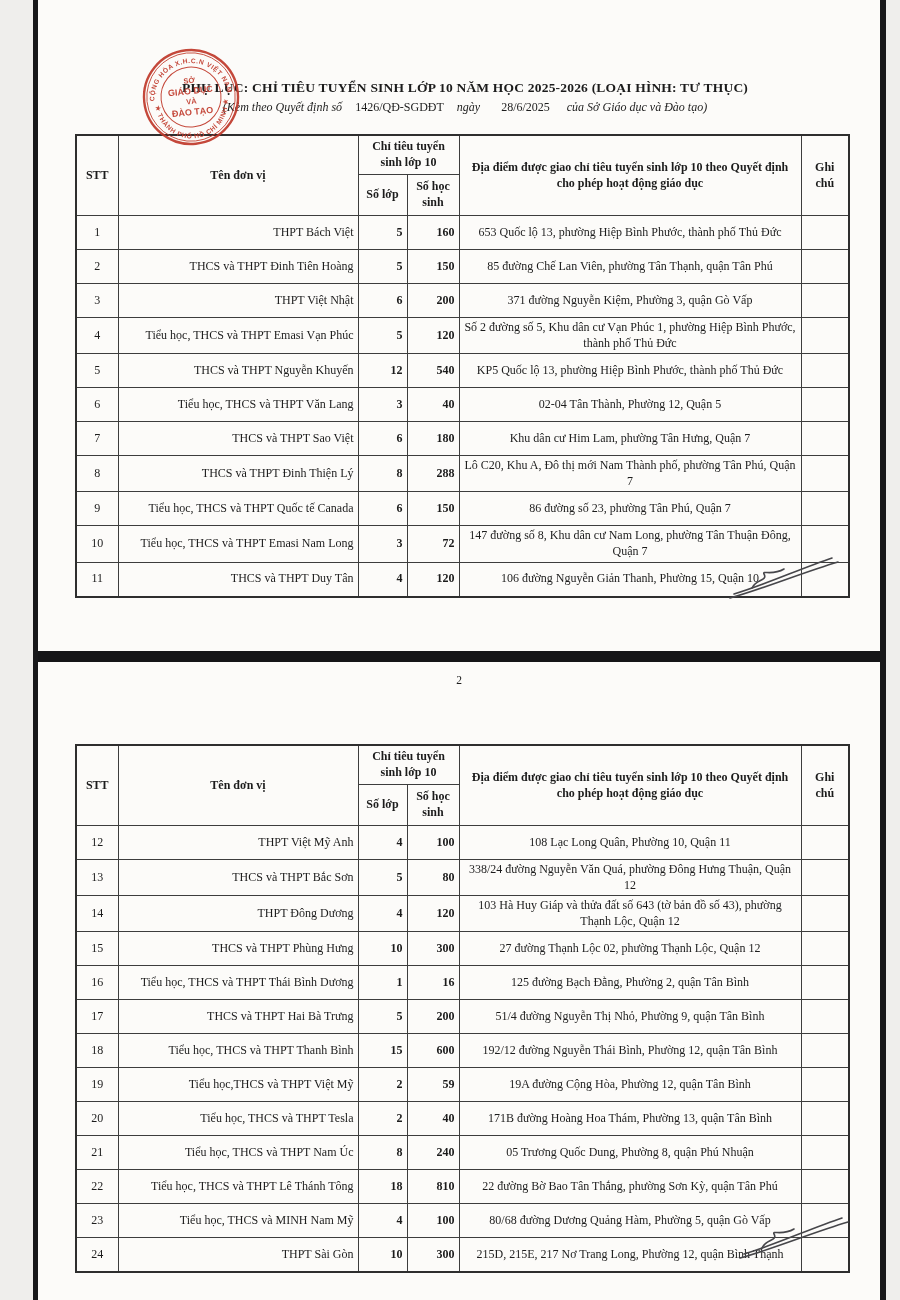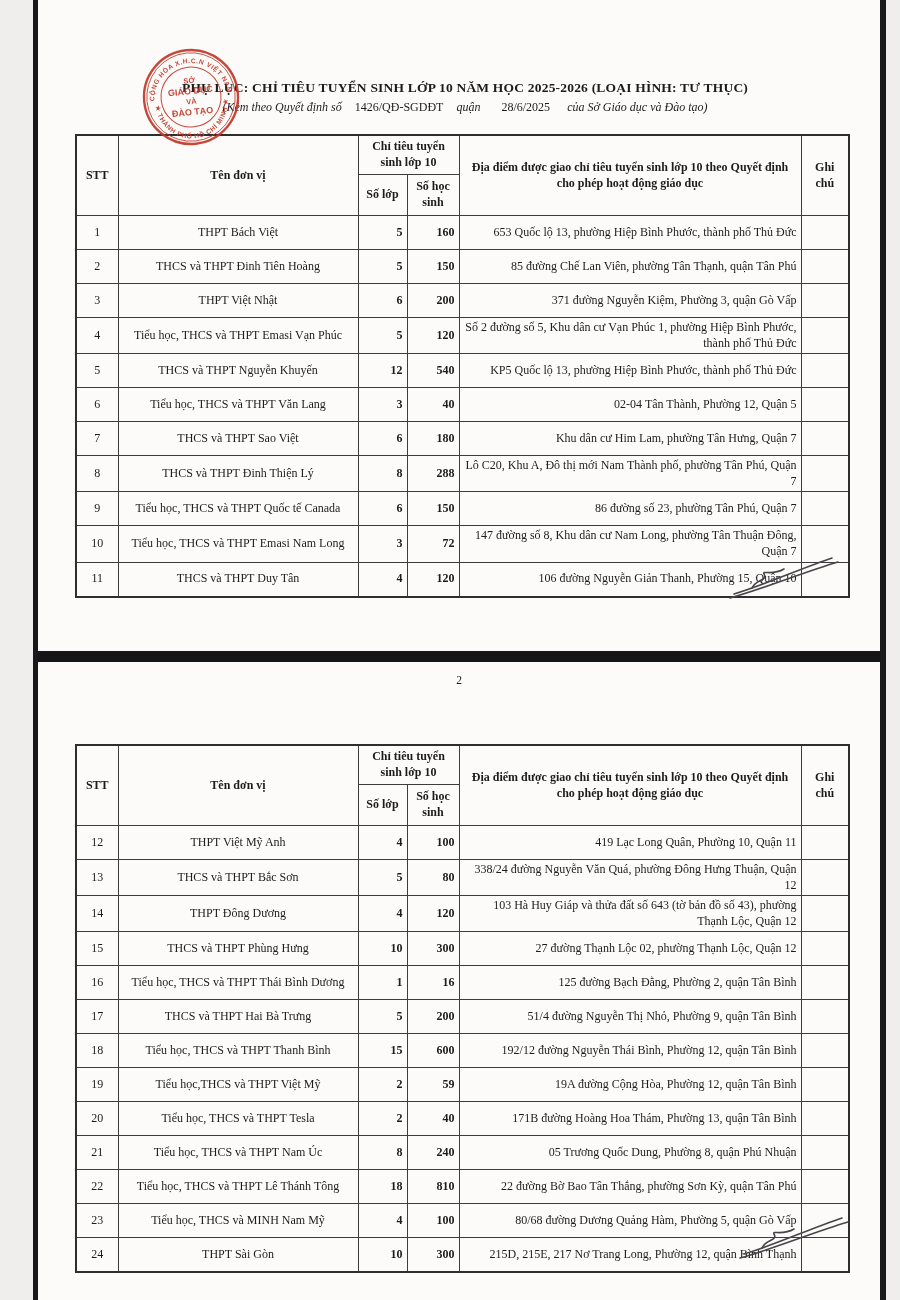--- a/index.html
+++ b/index.html
@@ -34,23 +34,23 @@
   }
   .table-p1{top:134px;}
   .table-p2{top:744px;}
   table.data-table{border:2px solid #2e2e2e;}
   .data-table th,.data-table td{border:1px solid #3d3d3d;overflow:hidden;}
   .data-table th{font-weight:bold;font-size:12px;padding:2px 3px;line-height:1.3;}
   .data-table thead tr.group-row th{height:34px;}
   .data-table thead tr.sub-row th{height:36px;}
   .data-table td{font-size:12px;padding:2px 4px;line-height:1.3;height:29px;vertical-align:middle;}
   .col-stt{text-align:center;}
-  .col-name{text-align:center;}
+  .col-name{text-align:right;}
   .col-classes,.col-students{text-align:right;font-weight:bold;padding-right:3px;}
-  .col-address{text-align:right;padding-left:3px;}
+  .col-address{text-align:center;padding-left:3px;}
 
   .page-number{position:absolute;left:38px;width:842px;top:674px;text-align:center;font-size:11.5px;}
 
   .signature{position:absolute;width:118px;height:50px;z-index:3;}
   .sig-1{left:728px;top:550px;}
   .sig-2{left:738px;top:1210px;}
   .signature path{stroke:#46464a;stroke-width:1.6;fill:none;stroke-linecap:round;}
 
   .stamp text{fill:#c0392b;font-family:"Liberation Sans", sans-serif;font-weight:bold;}
   .stamp .ring-text{font-size:6.6px;letter-spacing:.6px;}
@@ -85,21 +85,21 @@
     <text class="center-lg" x="50" y="47" text-anchor="middle">GIÁO DỤC</text>
     <text class="center-sm" x="50" y="57" text-anchor="middle">VÀ</text>
     <text class="center-lg" x="50" y="68" text-anchor="middle">ĐÀO TẠO</text>
   </svg>
 
   <div class="doc-header">
     <div class="doc-title">PHỤ LỤC: CHỈ TIÊU TUYỂN SINH LỚP 10 NĂM HỌC 2025-2026 (LOẠI HÌNH: TƯ THỤC)</div>
     <div class="doc-subtitle">
       <span>(Kèm theo Quyết định số</span>
       <span class="fill">1426/QĐ-SGDĐT</span>
-      <span>quận</span>
+      <span>ngày</span>
       <span class="fill2">28/6/2025</span>
       <span>của Sở Giáo dục và Đào tạo)</span>
     </div>
   </div>
 
   <table class="data-table table-p1">
     <colgroup>
       <col style="width:42px">
         <col style="width:240px">
         <col style="width:49px">
@@ -241,21 +241,21 @@
         <th>Số lớp</th>
         <th>Số học sinh</th>
       </tr>
     </thead>
     <tbody>
         <tr>
           <td class="col-stt">12</td>
           <td class="col-name">THPT Việt Mỹ Anh</td>
           <td class="col-classes">4</td>
           <td class="col-students">100</td>
-          <td class="col-address">419 Lạc Long Quân, Phường 10, Quận 11</td>
+          <td class="col-address">108 Lạc Long Quân, Phường 10, Quận 11</td>
           <td class="col-note"></td>
         </tr>
         <tr>
           <td class="col-stt">13</td>
           <td class="col-name">THCS và THPT Bắc Sơn</td>
           <td class="col-classes">5</td>
           <td class="col-students">80</td>
           <td class="col-address">338/24 đường Nguyễn Văn Quá, phường Đông Hưng Thuận, Quận 12</td>
           <td class="col-note"></td>
         </tr>

